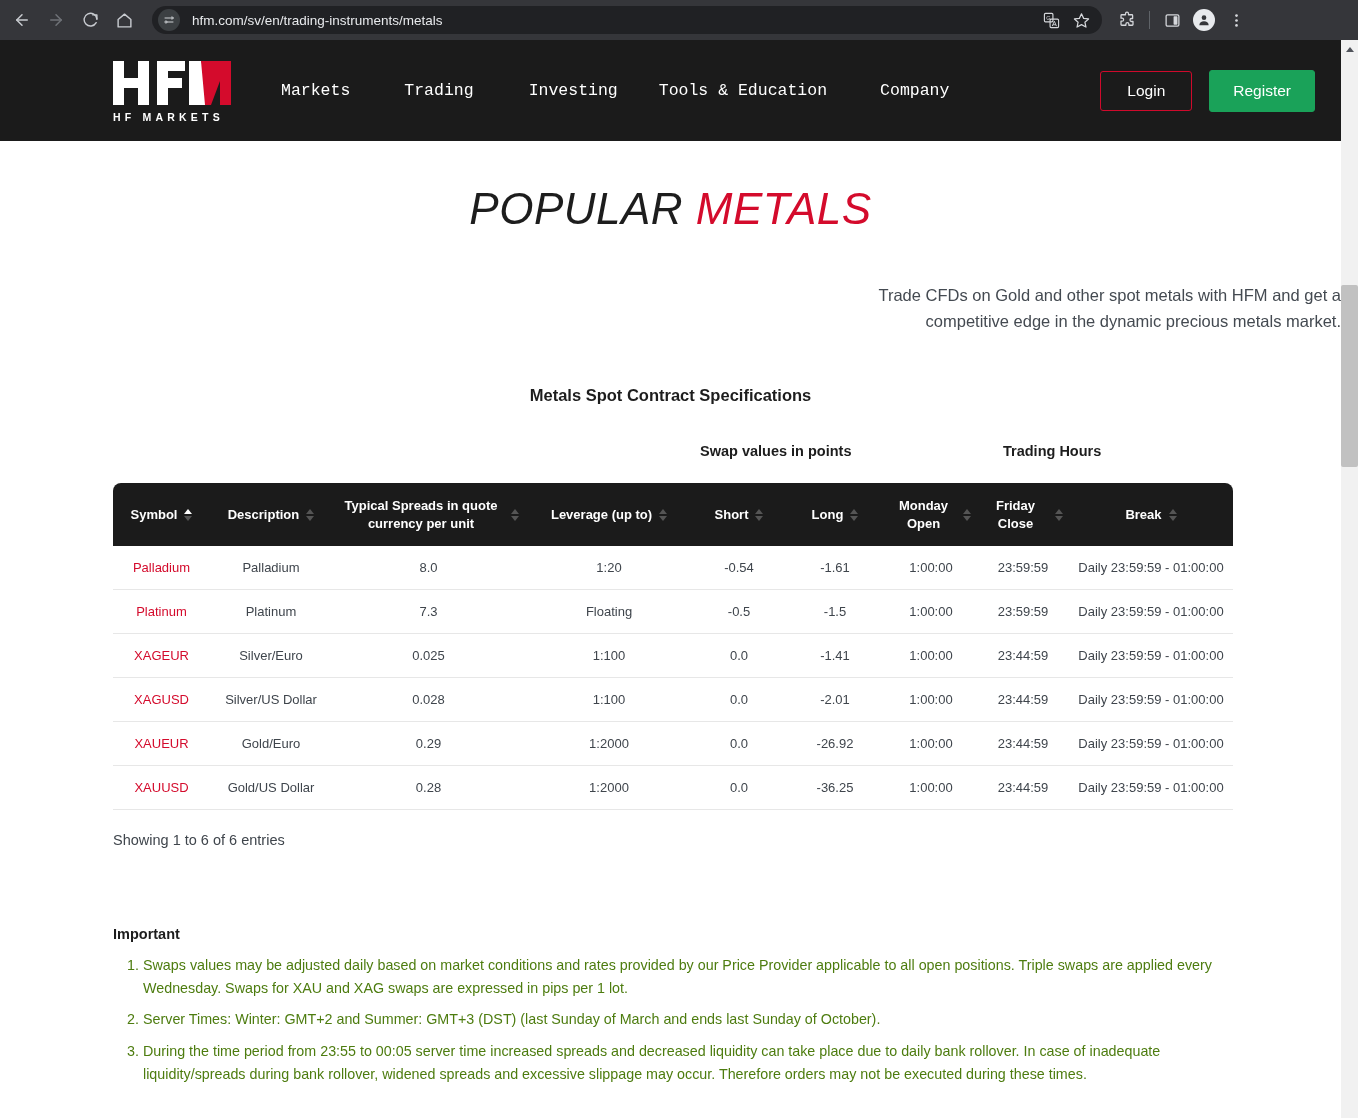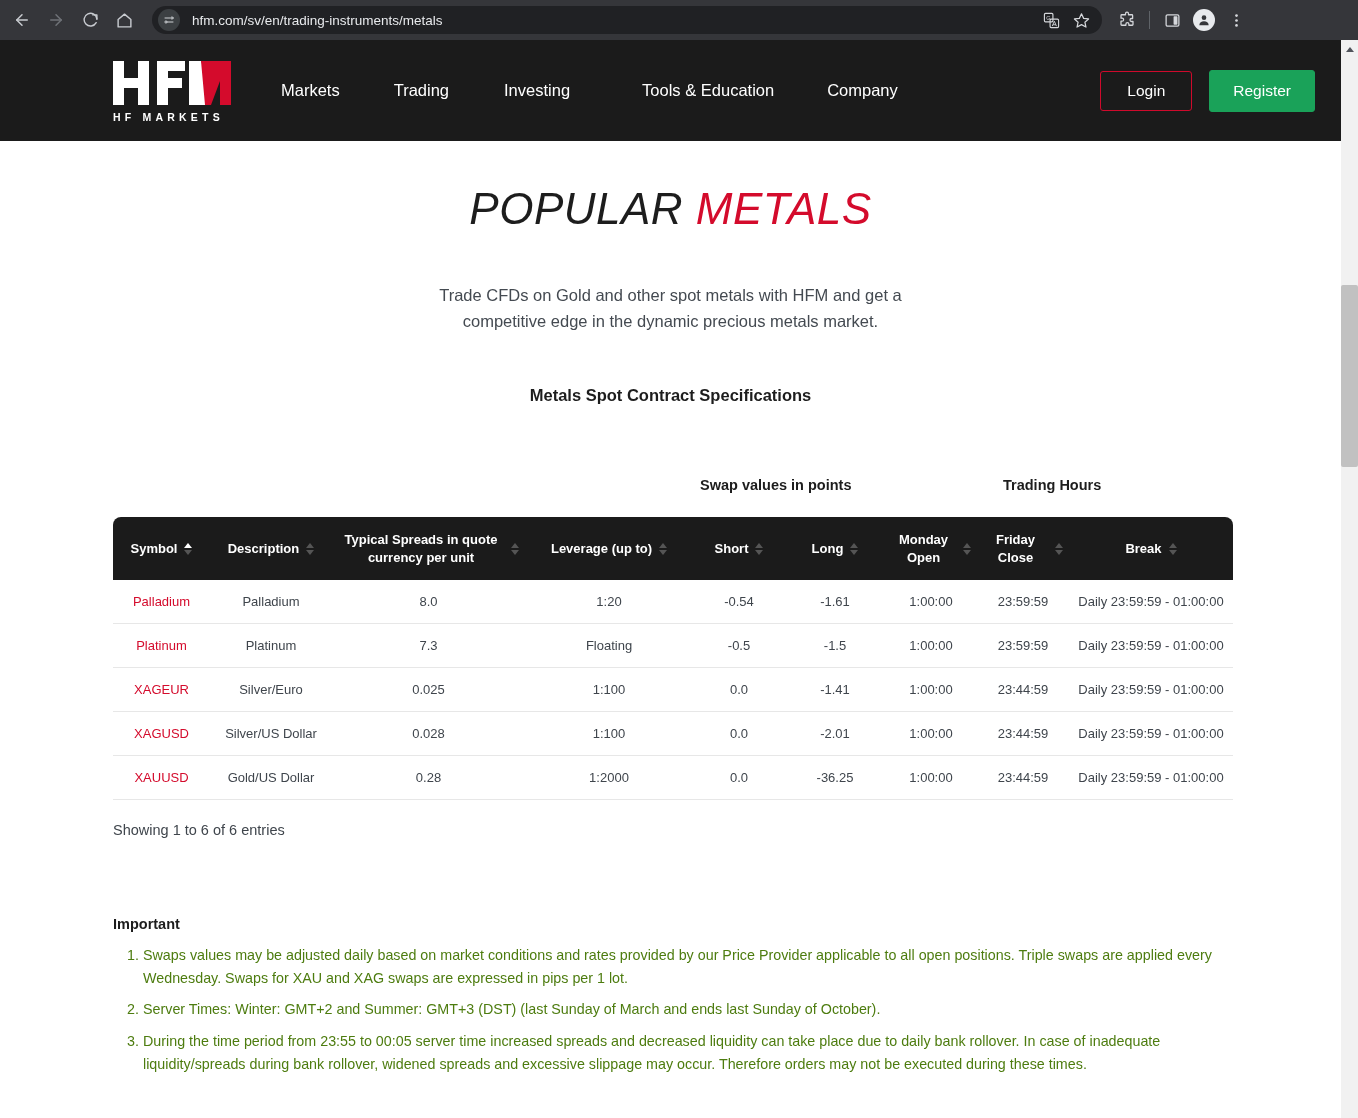--- a/index.html
+++ b/index.html
@@ -83,21 +83,21 @@
     height:101px; background:#1b1b1b;
     display:flex; align-items:center;
     padding:0 26px 0 0;
   }
   .logo-wrap { margin-left:113px; width:120px; }
   .logo-mark { display:block; }
   .logo-sub {
     color:#ffffff; font-size:10.5px; letter-spacing:4.2px;
     font-weight:bold; margin-top:4px; text-align:left;
   }
-  .main-nav { display:flex; align-items:center; margin-left:25px; }
+  .main-nav { display:flex; align-items:center; margin-left:25px;font-family:Liberation Mono, monospace; }
   .nav-link {
     color:#ffffff; font-size:16.5px; padding:0 0;
     white-space:nowrap;
   }
   .auth-wrap { margin-left:auto; display:flex; align-items:center; gap:17px; }
   .btn-login {
     color:#ffffff; background:transparent;
     border:1px solid #cf0a2c;
     font-size:15.5px;
     padding:10px 26px;
@@ -114,31 +114,31 @@
   }
 
   
   .hero-title {
     text-align:center; margin-top:43px;
     font-size:44px; letter-spacing:0.5px;
     font-weight:400; color:#1d1d1d;font-style:italic;
   }
   .hero-title .accent { color:#d40b2c; }
   .hero-sub {
-    text-align:center; margin-top:49px;
+    text-align:right; margin-top:49px;
     font-size:16.5px; color:#444a51; line-height:1.55;
   }
   .section-title {
     text-align:center; margin-top:52px;
     font-size:16.5px; font-weight:bold; color:#1d1d1d;
   }
 
   
   .group-row {
-    position:relative; height:26px; margin-top:72px;
+    position:relative; height:26px; margin-top:38px;
   }
   .group-label {
     position:absolute; top:0;
     font-size:14.5px; font-weight:bold; color:#1d1d1d;
     white-space:nowrap;
   }
   .group-swap { left:700px; }
   .group-hours { left:1003px; }
 
   
@@ -326,21 +326,21 @@
         <polygon points="76,2 88,2 98,28 92,46 76,46" fill="#ffffff"></polygon>
         <polygon points="88,2 118,2 118,46 107,46 107,22 98,46 92,46" fill="#d40b2c"></polygon>
       </svg>
       <div class="logo-sub">HF MARKETS</div>
     </div>
 
     <div class="main-nav">
       <span class="nav-link" style="margin-left:23px;">Markets</span>
       <span class="nav-link" style="margin-left:54px;">Trading</span>
       <span class="nav-link" style="margin-left:55px;text-align:center;">Investing</span>
-      <span class="nav-link" style="margin-left:72px;">Tools &amp; Education</span>
+      <span class="nav-link" style="margin-left:41px;">Tools &amp; Education</span>
       <span class="nav-link" style="margin-left:53px;">Company</span>
     </div>
 
     <div class="auth-wrap">
       <div class="btn-login">Login</div>
       <div class="btn-register">Register</div>
     </div>
   </div>
 
   <h1 class="hero-title"><span>POPULAR </span><span class="accent">METALS</span></h1>
@@ -494,20 +494,31 @@
           <td>Silver/US Dollar</td>
           <td>0.028</td>
           <td>1:100</td>
           <td>0.0</td>
           <td>-2.01</td>
           <td>1:00:00</td>
           <td>23:44:59</td>
           <td>Daily 23:59:59 - 01:00:00</td>
         </tr>
         <tr>
+          <td class="symbol"><a href="#">XAUEUR</a></td>
+          <td>Gold/Euro</td>
+          <td>0.29</td>
+          <td>1:2000</td>
+          <td>0.0</td>
+          <td>-26.92</td>
+          <td>1:00:00</td>
+          <td>23:44:59</td>
+          <td>Daily 23:59:59 - 01:00:00</td>
+        </tr>
+        <tr>
           <td class="symbol"><a href="#">XAUUSD</a></td>
           <td>Gold/US Dollar</td>
           <td>0.28</td>
           <td>1:2000</td>
           <td>0.0</td>
           <td>-36.25</td>
           <td>1:00:00</td>
           <td>23:44:59</td>
           <td>Daily 23:59:59 - 01:00:00</td>
         </tr>

